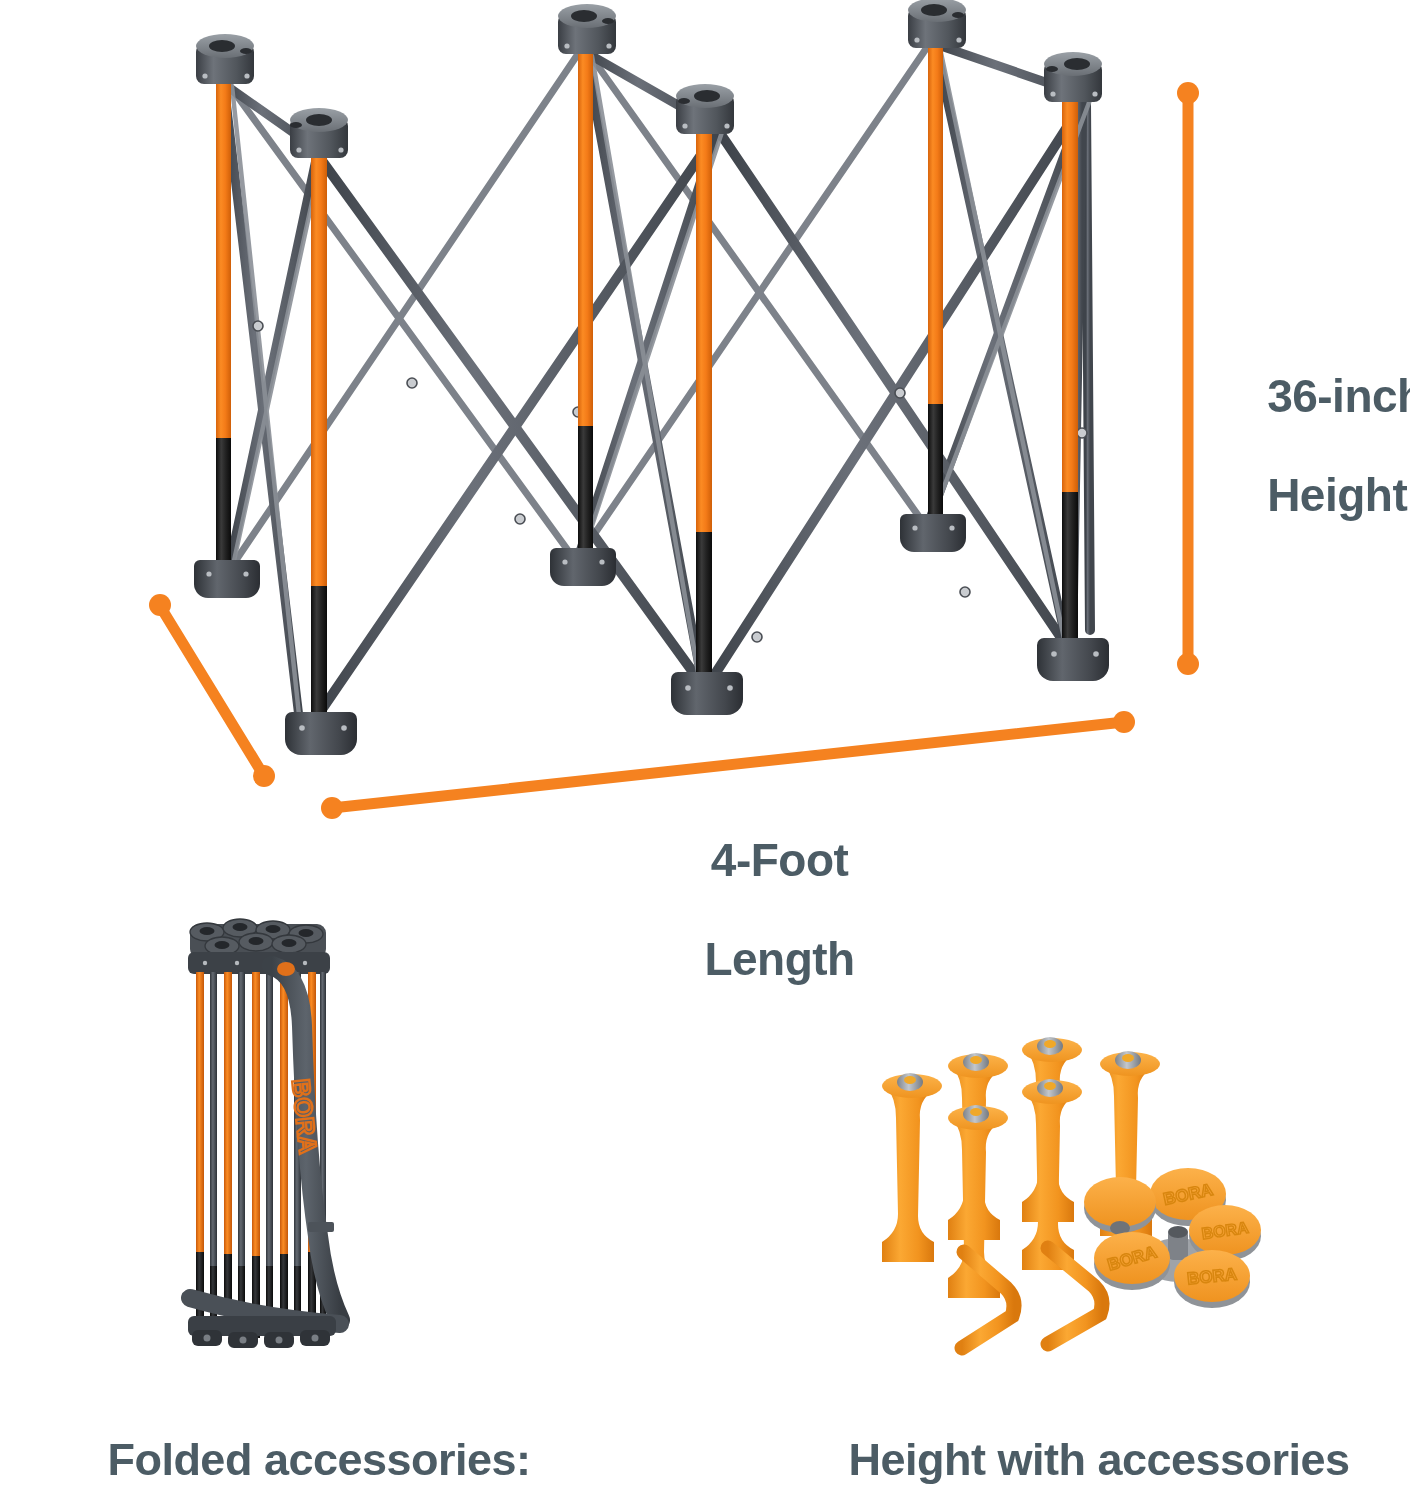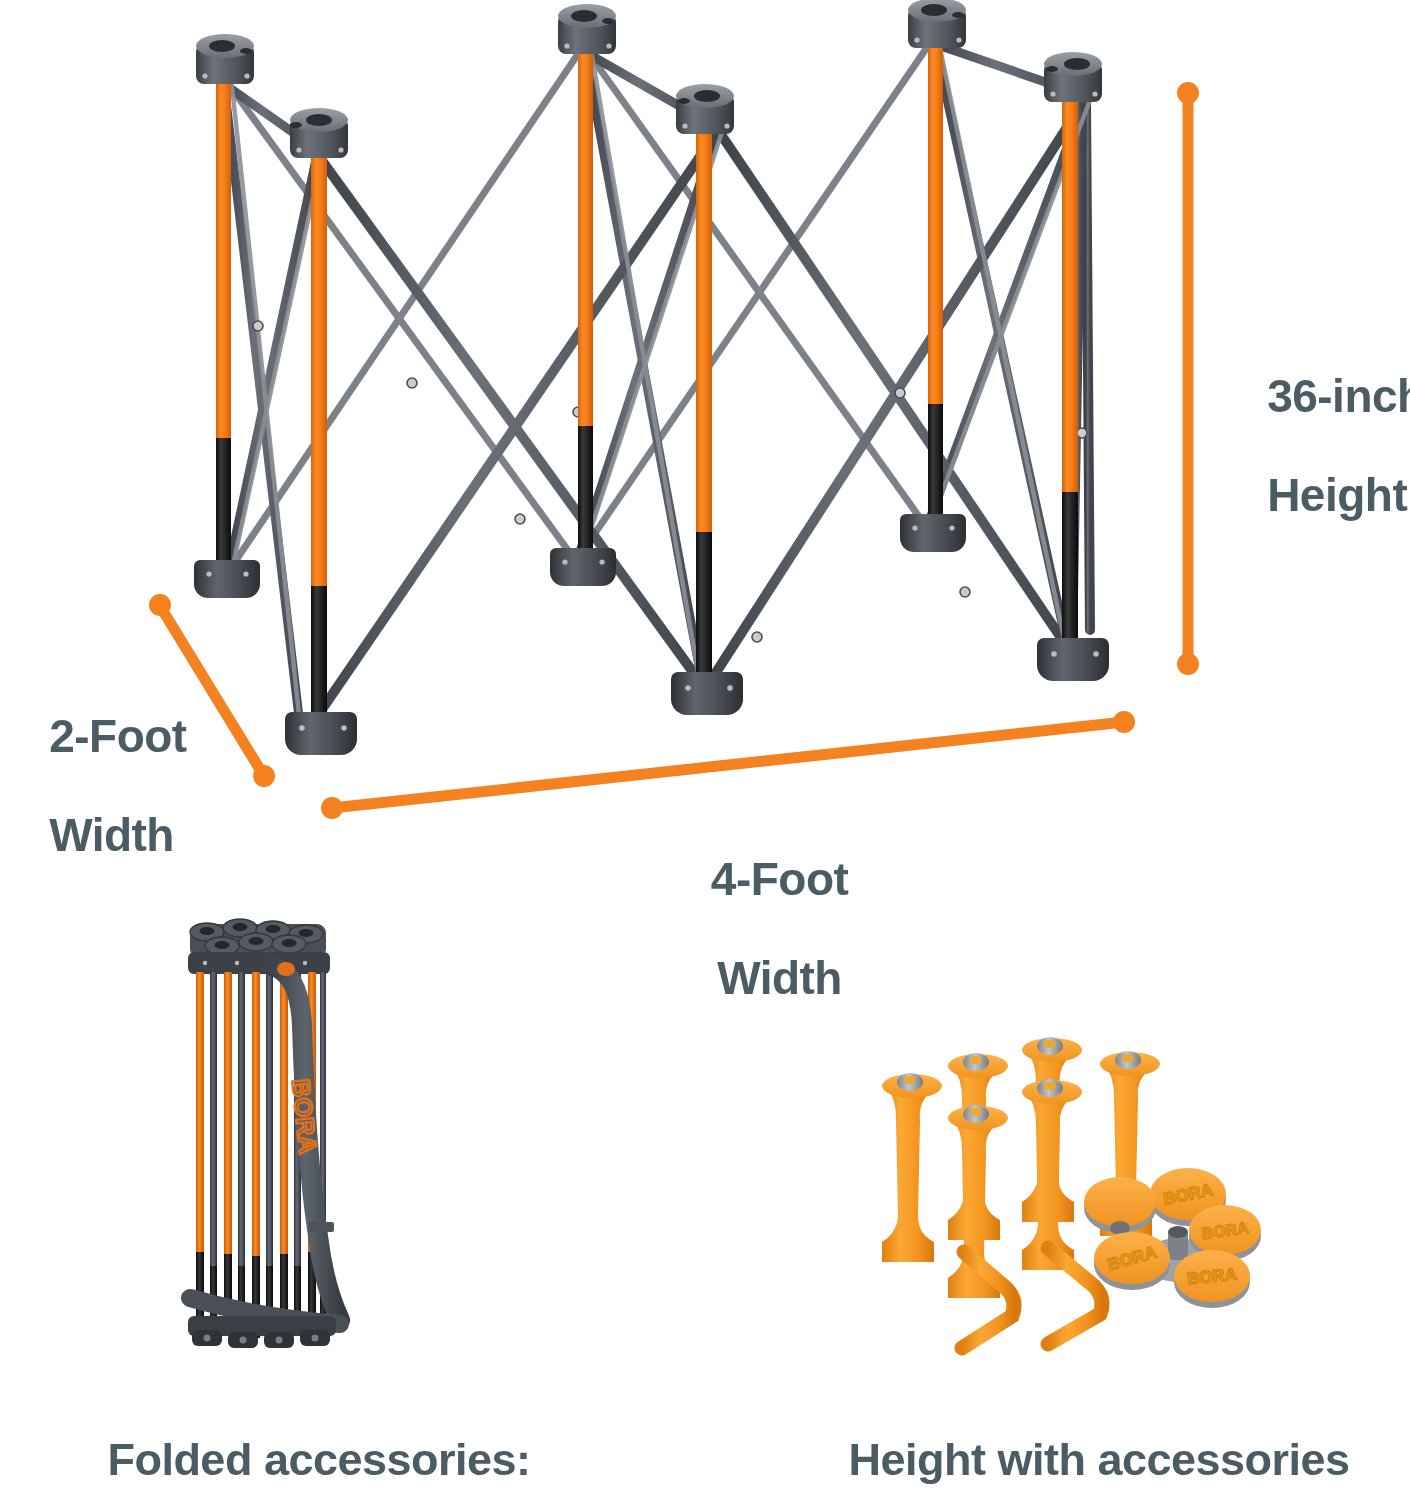--- a/index.html
+++ b/index.html
@@ -43,21 +43,21 @@
   }
   .lbl-width {
     left: 0px;
     top: 662px;
     width: 172px;
     font-size: 46px;
     text-align: center;
   }
   .lbl-length {
     left: 610px;
-    top: 805px;
+    top: 786px;
     width: 290px;
     font-size: 46px;
     text-align: center;
   }
   .lbl-folded {
     left: 10px;
     top: 1378px;
     width: 570px;
     font-size: 45px;
     text-align: center;
@@ -490,28 +490,24 @@
       <ellipse cx="1212" cy="1276" rx="38" ry="26" fill="url(#aDisc)"></ellipse>
       <text x="1212" y="1282" text-anchor="middle" font-family="Liberation Sans, sans-serif" font-size="17" font-weight="bold" fill="none" stroke="#d8860f" stroke-width="1.5" transform="rotate(-6 1212 1276)">BORA</text>
     </g>
   </svg>
 
   <div class="label lbl-height">
     <span>36-inch</span><br>
     <span>Height</span>
   </div>
 
-  <div class="label lbl-width">
-    <span>2-Foot</span><br>
-    <span>Width</span>
-  </div>
 
   <div class="label lbl-length">
     <span>4-Foot</span><br>
-    <span>Width</span>
+    <span>Length</span>
   </div>
 
   <div class="label lbl-folded">
     <span>Folded accessories:</span>
     
   </div>
 
   <div class="label lbl-accessories">
     <span>Height with accessories</span>
     

